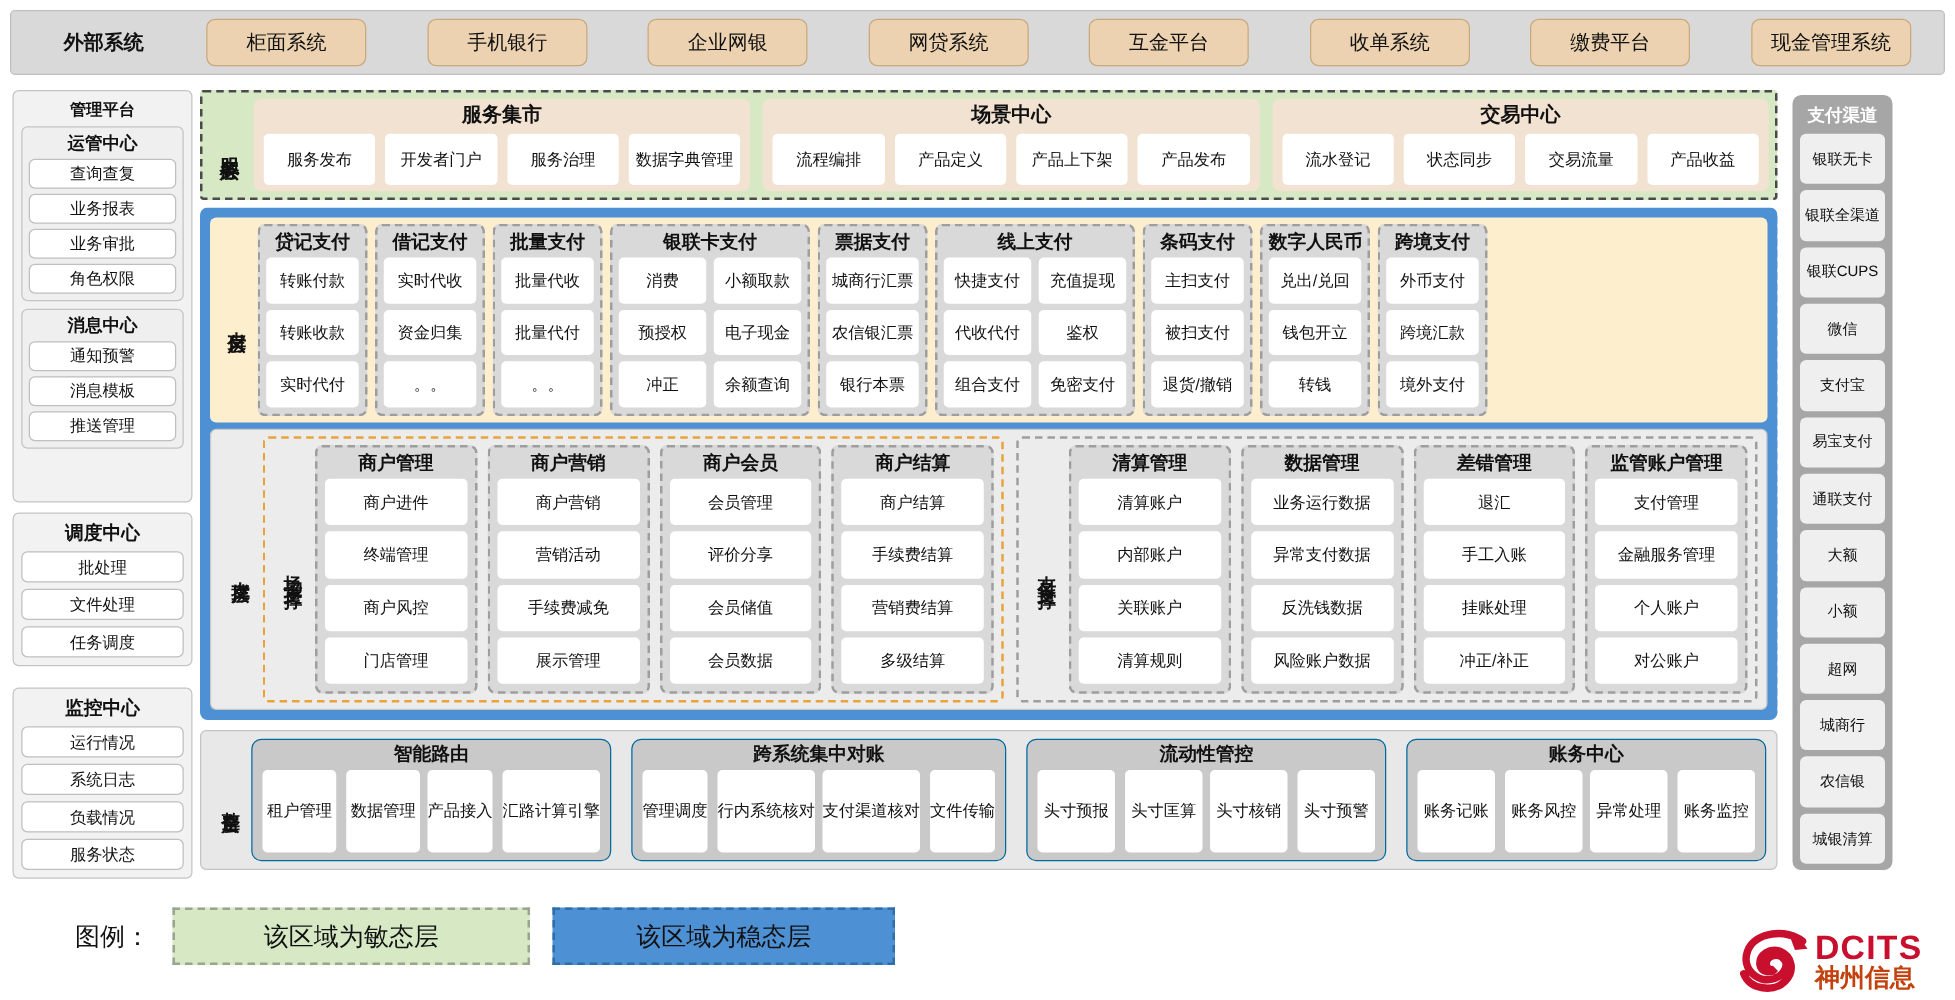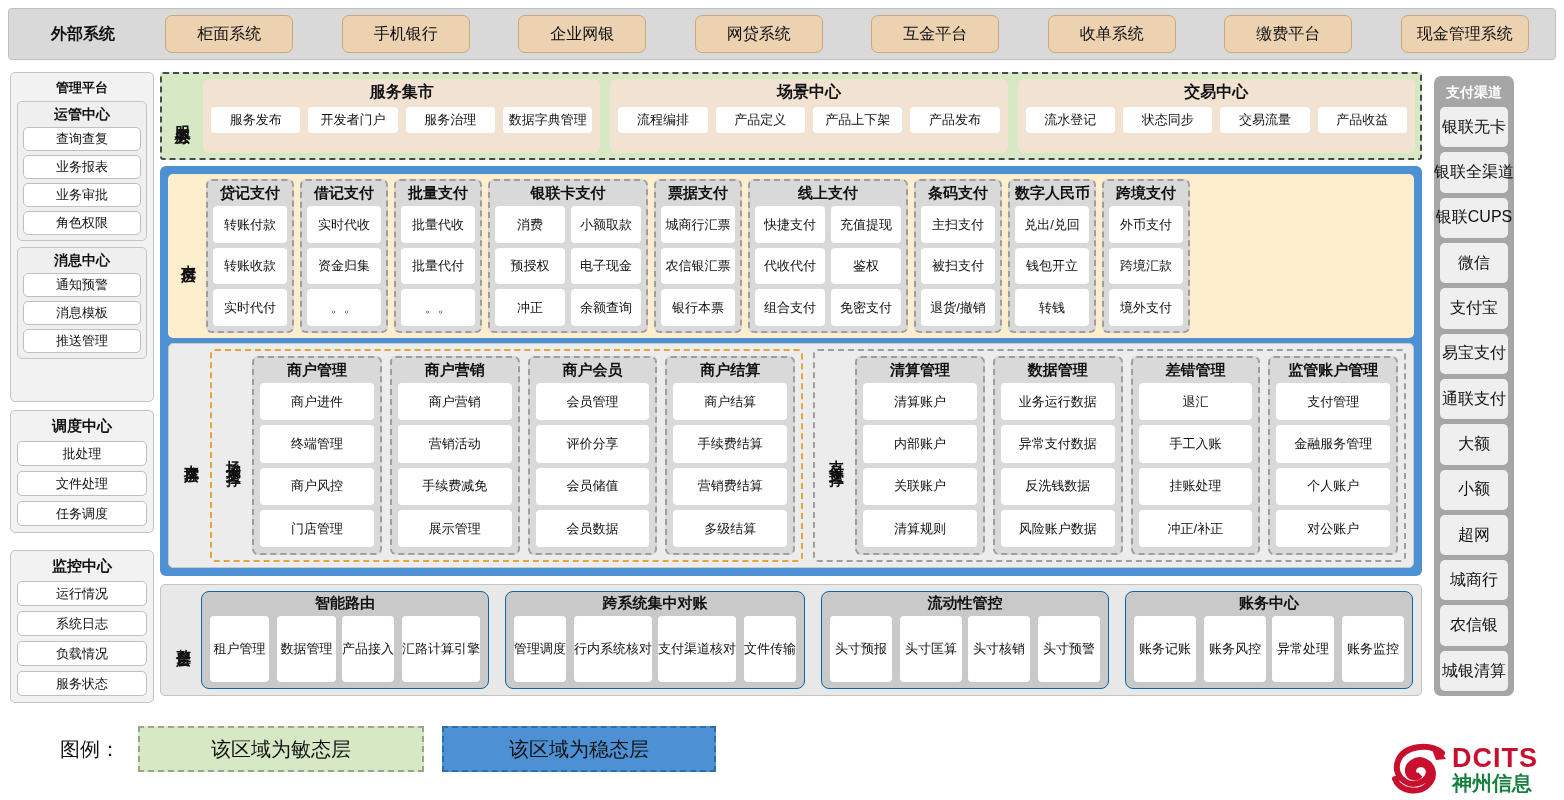--- a/index.html
+++ b/index.html
@@ -100,21 +100,21 @@
   }
   #service-layer .vtitle { width: 30px; }
   .svc-centers { flex: 1; display: flex; gap: 10px; padding-left: 6px; }
   .svc-center {
     flex: 1; background: #f2e2d2; border-radius: 6px;
     padding: 3px 8px 6px;
     display: flex; flex-direction: column;
   }
   .svc-center .grp-title { font-size: 16px; margin-bottom: 4px; }
   .svc-row { display: flex; gap: 8px; justify-content: center; flex: 1; }
-  .svc-row .chip { flex: 1; border: none; height: 26px; font-size: 13px; border-radius: 4px; }
+  .svc-row .chip { flex: 1; border: none; height: 41px; font-size: 13px; border-radius: 4px; }
 
   
   #stable-region {
     position: absolute; left: 160px; top: 166px; width: 1262px; height: 410px;
     background: #4e90d4; border: 3px dashed #4e90d4; border-radius: 6px;
     padding: 5px;
   }
 
   
   #payment-layer {
@@ -185,42 +185,42 @@
     padding: 5px 6px;
     display: flex; flex-direction: column;
   }
   #pay-channel .panel-title {
     font-weight: bold; font-size: 14px; color: #ffffff;
     text-align: center; margin: 3px 0 5px; white-space: nowrap;
   }
   #pay-channel .ch-list { flex: 1; display: flex; flex-direction: column; gap: 5px; }
   #pay-channel .chip {
     flex: 1; background: #efefef; border: none; border-radius: 5px;
-    font-size: 16px; color: #111;
+    font-size: 12px; color: #111;
   }
 
   
   #legend { position: absolute; left: 60px; top: 726px; display: flex; align-items: center; gap: 18px; }
   #legend .legend-label { font-size: 20px; color: #111; white-space: nowrap; }
   .legend-box {
     height: 46px; padding: 0 24px; display: flex; align-items: center; justify-content: center;
     font-size: 20px; color: #111; white-space: nowrap;
   }
   #legend-agile { background: #d6e8c4; border: 2px dashed #9aa58f; min-width: 286px; }
   #legend-stable { background: #4e90d4; border: 2px dashed #2f6ea8; min-width: 274px; }
 
   
   #logo { position: absolute; left: 1392px; top: 741px; width: 172px; height: 88px; }
   #logo .logo-row { display: flex; align-items: center; gap: 4px; height: 56px; }
   #logo .logo-text { display: flex; flex-direction: column; justify-content: center; }
   #logo .brand-en {
     font-size: 27px; font-weight: bold; color: #c8102e; letter-spacing: 1px;
     line-height: 1; font-family: "Liberation Sans", sans-serif;
   }
-  #logo .brand-cn { font-size: 20px; font-weight: bold; color: #15803d; line-height: 1.1; }
+  #logo .brand-cn { font-size: 20px; font-weight: bold; color: #c2410c; line-height: 1.1; }
   #logo .tagline { font-size: 11.5px; font-weight: bold; color: #1a1a1a; text-align: center; margin-top: 2px; }
 </style>
 </head>
 <body>
 
 <div id="root">
 
   <div id="external-bar">
     <div class="ext-label">外部系统</div>
     <div class="ext-items" id="ext-items">

